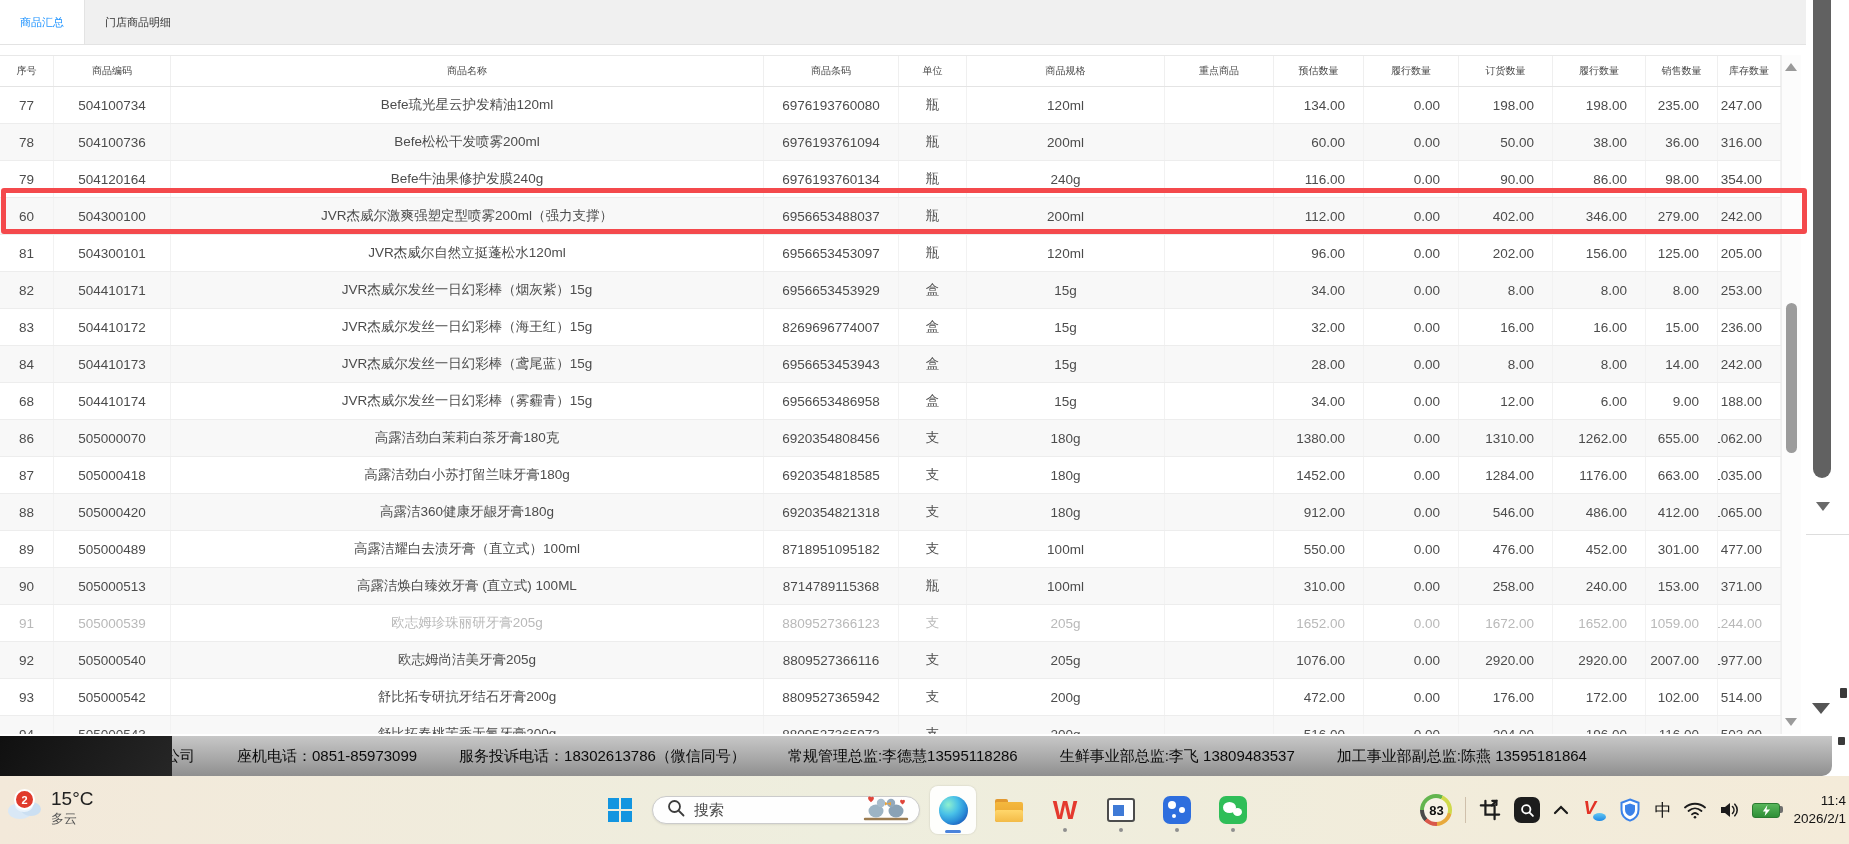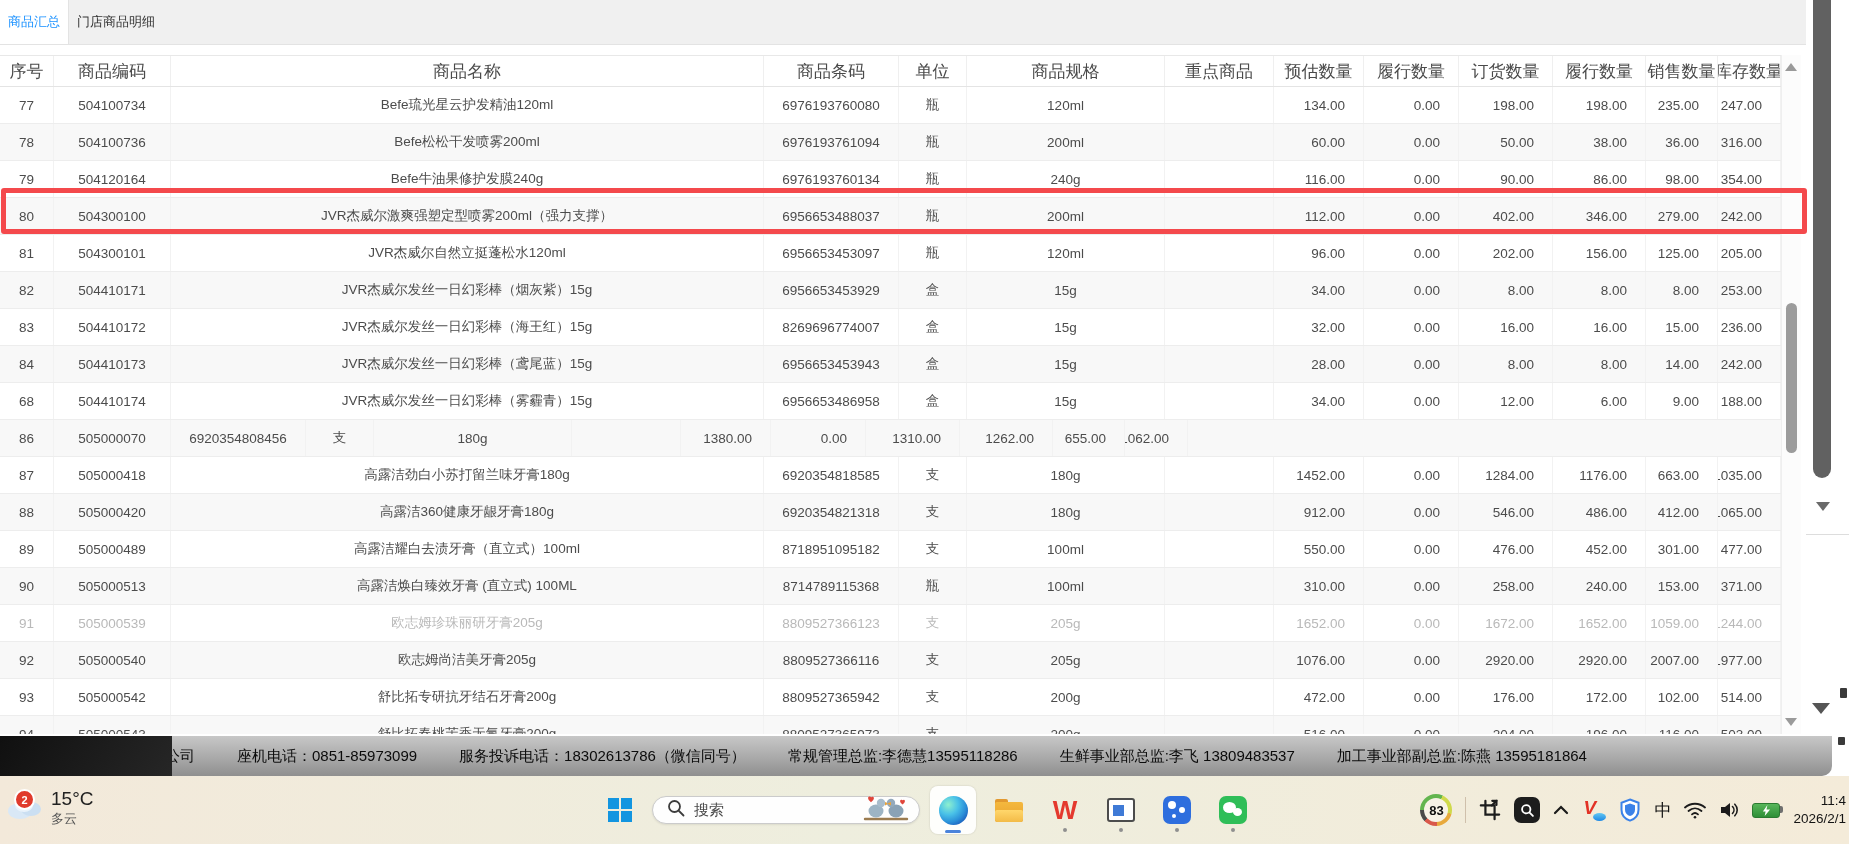--- a/index.html
+++ b/index.html
@@ -2,27 +2,27 @@
 <html><head>
 <meta charset="utf-8">
 <style>
   html,body{margin:0;padding:0;background:#fff}
   .screen{position:relative;width:1849px;height:844px;overflow:hidden;background:#fff;
     font-family:"Liberation Sans","DejaVu Sans",sans-serif;-webkit-font-smoothing:antialiased}
 
   
   .tabbar{position:absolute;left:0;top:0;width:1806px;height:44px;background:#f0f0f0;
     border-bottom:1px solid #e3e3e3;display:flex;z-index:2}
-  .tab{height:44px;display:flex;align-items:center;padding:0 8px;font-size:13px;color:#333;cursor:pointer;white-space:nowrap}
+  .tab{height:44px;display:flex;align-items:center;padding:0 20px;font-size:11px;color:#333;cursor:pointer;white-space:nowrap}
   .tab.active{background:#fff;color:#1890ff;border-right:1px solid #e3e3e3}
 
   
   .table-wrap{position:absolute;left:0;top:55px;width:1800px;height:679px;background:#fff;overflow:hidden}
   .thead{display:flex;height:30px;border-top:1px solid #e8e8e8;border-bottom:1px solid #e4e4e4;background:#fff}
-  .th{display:flex;align-items:center;justify-content:center;font-size:17px;color:#4a4a4a;
+  .th{display:flex;align-items:center;justify-content:center;font-size:10px;color:#4a4a4a;
       border-right:1px solid #efefef;box-sizing:border-box;white-space:nowrap;overflow:hidden}
   .tr{display:flex;height:36px;border-bottom:1px solid #ededed;background:#fff}
   .tr.alt{background:#f8f8f8}
   .td{display:flex;align-items:center;justify-content:center;font-size:13.5px;color:#4c4c4c;
       border-right:1px solid #f2f2f2;box-sizing:border-box;white-space:nowrap;overflow:hidden}
   .td.num{justify-content:flex-end;padding-right:18px}
   .tr.dim .td{color:#b9b9b9}
   .c0{width:54px}.c1{width:117px}.c2{width:593px}.c3{width:135px}.c4{width:68px}.c5{width:198px}
   .c6{width:109px}.c7{width:90px}.c8{width:95px}.c9{width:94px}.c10{width:93px}.c11{width:72px}.c12{width:63px}
 
@@ -177,21 +177,21 @@
           <div class="td c5">240g</div>
           <div class="td c6"></div>
           <div class="td c7 num">116.00</div>
           <div class="td c8 num">0.00</div>
           <div class="td c9 num">90.00</div>
           <div class="td c10 num">86.00</div>
           <div class="td c11 num">98.00</div>
           <div class="td c12 num">354.00</div>
         </div>
         <div class="tr alt">
-          <div class="td c0">80</div>
+          <div class="td c0">60</div>
           <div class="td c1">504300100</div>
           <div class="td c2">JVR杰威尔激爽强塑定型喷雾200ml（强力支撑）</div>
           <div class="td c3">6956653488037</div>
           <div class="td c4">瓶</div>
           <div class="td c5">200ml</div>
           <div class="td c6"></div>
           <div class="td c7 num">112.00</div>
           <div class="td c8 num">0.00</div>
           <div class="td c9 num">402.00</div>
           <div class="td c10 num">346.00</div>
@@ -269,20 +269,21 @@
           <div class="td c7 num">34.00</div>
           <div class="td c8 num">0.00</div>
           <div class="td c9 num">12.00</div>
           <div class="td c10 num">6.00</div>
           <div class="td c11 num">9.00</div>
           <div class="td c12 num">188.00</div>
         </div>
         <div class="tr alt">
           <div class="td c0">86</div>
           <div class="td c1">505000070</div>
+          <div class="td c2">高露洁劲白茉莉白茶牙膏180克</div>
           <div class="td c3">6920354808456</div>
           <div class="td c4">支</div>
           <div class="td c5">180g</div>
           <div class="td c6"></div>
           <div class="td c7 num">1380.00</div>
           <div class="td c8 num">0.00</div>
           <div class="td c9 num">1310.00</div>
           <div class="td c10 num">1262.00</div>
           <div class="td c11 num">655.00</div>
           <div class="td c12 num">1062.00</div>

